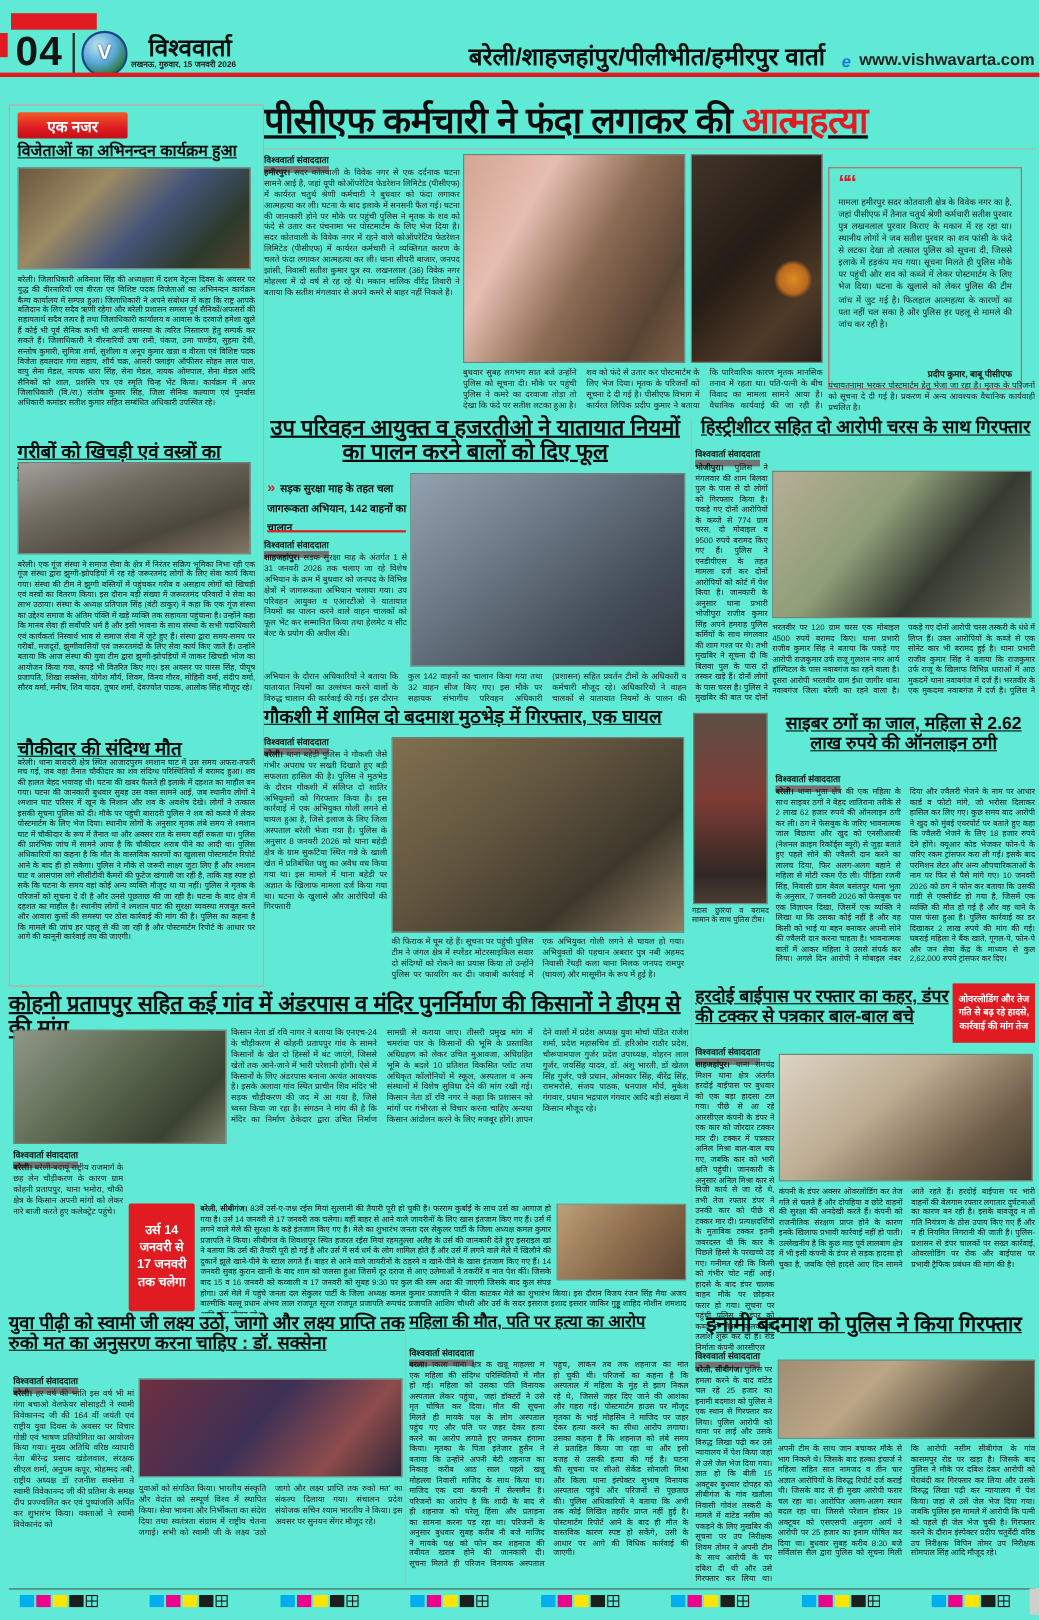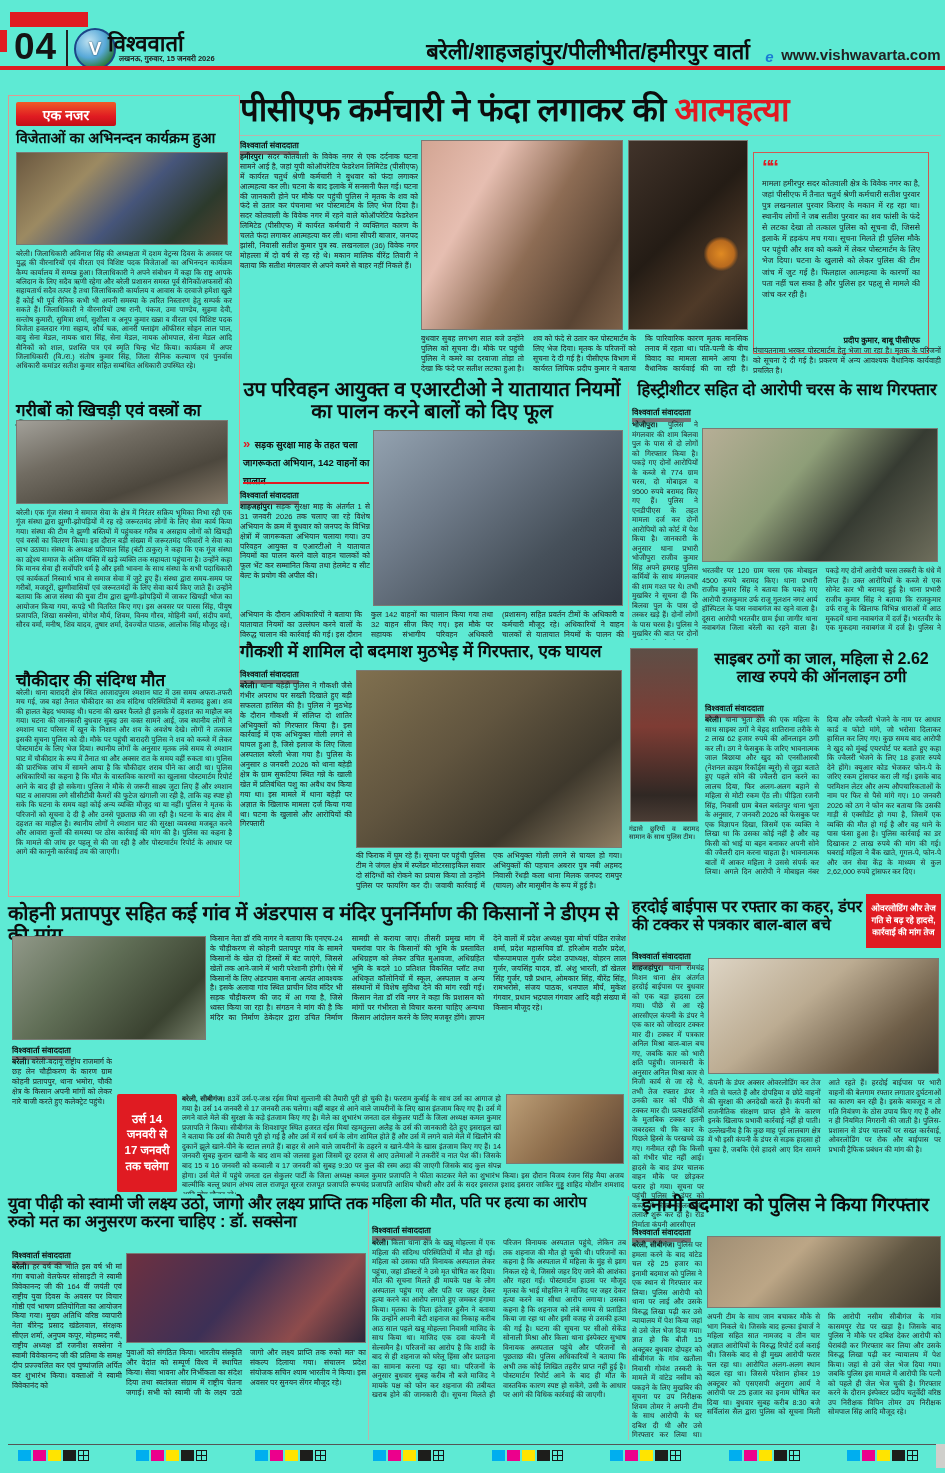--- a/index.html
+++ b/index.html
@@ -1,25 +1,25 @@
 <!DOCTYPE html>
 <html lang="hi"><head>
 <meta charset="utf-8">
 <style>
   html,body{margin:0;padding:0;background:#e9e7e2;}
   .page{position:relative;width:945px;height:1473px;background:#5eead4;margin:0 auto;overflow:hidden;
         font-family:"Liberation Sans","DejaVu Sans",sans-serif;color:#1b1b1b;}
   .abs{position:absolute;}
-  .hed{font-weight:bold;color:#0d0d0d;line-height:1.12;}
+  .hed{font-weight:bold;color:#0d0d0d;line-height:1.12;text-decoration:underline;}
   .red{color:#e01b22;}
   .body{font-size:7.5px;line-height:1.32;text-align:justify;color:#222;overflow:hidden;}
   .body .dl{font-weight:bold;color:#111;}
   .cols2{column-count:2;column-gap:8px;}
   .cols3{column-count:3;column-gap:9px;}
-  .byline{font-size:8px;font-weight:bold;color:#111;border-bottom:4px solid #737373;display:inline-block;padding-bottom:1px;}
+  .byline{font-size:8px;font-weight:bold;color:#111;border-bottom:6px solid #737373;display:inline-block;padding-bottom:1px;}
   .photo{border:1px solid #7a7a74;box-sizing:border-box;}
   .rule{background:#b9b4ac;}
   .redrule{background:#e01b22;}
   
   .pagenum{font-size:37px;font-weight:bold;color:#141414;letter-spacing:1px;}
   .logo{width:38px;height:38px;border-radius:50%;border:2px solid #1c4587;
         background:radial-gradient(circle at 35% 30%,#bfe3f2 0%,#57a8d8 45%,#2e7d46 75%,#1b5e20 100%);
         display:flex;align-items:center;justify-content:center;}
   .logo span{color:#fff;font-weight:bold;font-size:19px;text-shadow:0 0 2px #134;}
   .papername{font-size:22px;font-weight:bold;color:#0d0d0d;}
@@ -84,21 +84,21 @@
 
 <div class="page">
 
   <div class="abs redrule" style="left:0;top:30px;width:7px;height:22px;"></div>
   <div class="abs redrule" style="left:10px;top:12px;width:78px;height:15px;"></div>
   <div class="abs pagenum" style="left:14px;top:26px;">04</div>
   <div class="abs" style="left:66px;top:30px;width:2px;height:38px;background:#222;"></div>
   <div class="abs logo" style="left:74px;top:28px;">
       <span>V</span>
     </div>
-  <div class="abs papername" style="left:108px;top:27px;">विश्ववार्ता</div>
+  <div class="abs papername" style="left:135px;top:27px;">विश्ववार्ता</div>
   <div class="abs editionline" style="left:119px;top:53px;width:160px;">
     <span>लखनऊ,</span>
     <span>गुरुवार, 15 जनवरी 2026</span>
   </div>
   <div class="abs regionline" style="left:300px;top:35px;width:450px;text-align:right;">बरेली/शाहजहांपुर/पीलीभीत/हमीरपुर वार्ता</div>
   <div class="abs website" style="left:762px;top:46px;">
     <span class="eicon"></span>
     <span>www.vishwavarta.com</span>
   </div>
   <div class="abs redrule" style="left:0;top:66px;width:945px;height:4px;"></div>
@@ -131,21 +131,21 @@
   <div class="abs hed sidehed2" style="left:16px;top:401px;width:216px;">गरीबों को खिचड़ी एवं वस्त्रों का वितरण किया</div>
   <div class="abs photo ph-khichdi" style="left:16px;top:420px;width:212px;height:84px;"></div>
   <div class="abs sidebody" style="left:16px;top:508px;width:216px;height:160px;">
     <span class="dl">बरेली।</span> <span>एक गूंज संस्था ने समाज सेवा के क्षेत्र में निरंतर सक्रिय भूमिका निभा रही एक गूंज संस्था द्वारा झुग्गी-झोपड़ियों में रह रहे जरूरतमंद लोगों के लिए सेवा कार्य किया गया। संस्था की टीम ने झुग्गी बस्तियों में पहुंचकर गरीब व असहाय लोगों को खिचड़ी एवं वस्त्रों का वितरण किया। इस दौरान बड़ी संख्या में जरूरतमंद परिवारों ने सेवा का लाभ उठाया। संस्था के अध्यक्ष प्रतिपाल सिंह (बंटी ठाकुर) ने कहा कि एक गूंज संस्था का उद्देश्य समाज के अंतिम पंक्ति में खड़े व्यक्ति तक सहायता पहुंचाना है। उन्होंने कहा कि मानव सेवा ही सर्वोपरि धर्म है और इसी भावना के साथ संस्था के सभी पदाधिकारी एवं कार्यकर्ता निस्वार्थ भाव से समाज सेवा में जुटे हुए हैं। संस्था द्वारा समय-समय पर गरीबों, मजदूरों, झुग्गीवासियों एवं जरूरतमंदों के लिए सेवा कार्य किए जाते हैं। उन्होंने बताया कि आज संस्था की युवा टीम द्वारा झुग्गी-झोपड़ियों में जाकर खिचड़ी भोज का आयोजन किया गया, कपड़े भी वितरित किए गए। इस अवसर पर पारस सिंह, पीयूष प्रजापति, शिखा सक्सेना, योगेश मौर्य, शिवम, विनय गौरव, मोहिनी वर्मा, संदीप वर्मा, सौरव वर्मा, मनीष, शिव यादव, तुषार शर्मा, देवज्योत पाठक, आलोक सिंह मौजूद रहे।</span>
   </div>
   <div class="abs hed sidehed2" style="left:16px;top:671px;width:216px;">चौकीदार की संदिग्ध मौत</div>
   <div class="abs sidebody" style="left:16px;top:688px;width:216px;height:200px;">
     <span class="dl">बरेली।</span> <span>थाना बारादरी क्षेत्र स्थित आजादपुरम श्मशान घाट में उस समय अफरा-तफरी मच गई, जब वहां तैनात चौकीदार का शव संदिग्ध परिस्थितियों में बरामद हुआ। शव की हालत बेहद भयावह थी। घटना की खबर फैलते ही इलाके में दहशत का माहौल बन गया। घटना की जानकारी बुधवार सुबह उस वक्त सामने आई, जब स्थानीय लोगों ने श्मशान घाट परिसर में खून के निशान और शव के अवशेष देखे। लोगों ने तत्काल इसकी सूचना पुलिस को दी। मौके पर पहुंची बारादरी पुलिस ने शव को कब्जे में लेकर पोस्टमार्टम के लिए भेज दिया। स्थानीय लोगों के अनुसार मृतक लंबे समय से श्मशान घाट में चौकीदार के रूप में तैनात था और अक्सर रात के समय वहीं रुकता था। पुलिस की प्रारंभिक जांच में सामने आया है कि चौकीदार शराब पीने का आदी था। पुलिस अधिकारियों का कहना है कि मौत के वास्तविक कारणों का खुलासा पोस्टमार्टम रिपोर्ट आने के बाद ही हो सकेगा। पुलिस ने मौके से जरूरी साक्ष्य जुटा लिए हैं और श्मशान घाट व आसपास लगे सीसीटीवी कैमरों की फुटेज खंगाली जा रही है, ताकि वह स्पष्ट हो सके कि घटना के समय वहां कोई अन्य व्यक्ति मौजूद था या नहीं। पुलिस ने मृतक के परिजनों को सूचना दे दी है और उनसे पूछताछ की जा रही है। घटना के बाद क्षेत्र में दहशत का माहौल है। स्थानीय लोगों ने श्मशान घाट की सुरक्षा व्यवस्था मजबूत करने और आवारा कुत्तों की समस्या पर ठोस कार्रवाई की मांग की है। पुलिस का कहना है कि मामले की जांच हर पहलू से की जा रही है और पोस्टमार्टम रिपोर्ट के आधार पर आगे की कानूनी कार्रवाई तय की जाएगी।</span>
   </div>
 
-  <div class="abs hed" style="left:240px;top:378px;width:384px;font-size:20px;text-align:center;">उप परिवहन आयुक्त व एआरटीओ ने यातायात नियमों का पालन करने बालों को दिए फूल</div>
+  <div class="abs hed" style="left:240px;top:378px;width:384px;font-size:20px;text-align:center;">उप परिवहन आयुक्त व हजरतीओ ने यातायात नियमों का पालन करने बालों को दिए फूल</div>
   <div class="abs" style="left:243px;top:434px;width:128px;">
     <span class="kickarrow"></span>
     <span class="kicker">सड़क सुरक्षा माह के तहत चला जागरूकता अभियान, 142 वाहनों का चालान</span>
   </div>
   <div class="abs redrule" style="left:243px;top:482px;width:126px;height:2px;"></div>
   <div class="abs byline" style="left:240px;top:489px;">विश्ववार्ता संवाददाता</div>
   <div class="abs body" style="left:240px;top:502px;width:130px;height:104px;">
     <span class="dl">शाहजहांपुर।</span> <span>सड़क सुरक्षा माह के अंतर्गत 1 से 31 जनवरी 2026 तक चलाए जा रहे विशेष अभियान के क्रम में बुधवार को जनपद के विभिन्न क्षेत्रों में जागरूकता अभियान चलाया गया। उप परिवहन आयुक्त व एआरटीओ ने यातायात नियमों का पालन करने वाले वाहन चालकों को फूल भेंट कर सम्मानित किया तथा हेलमेट व सीट बेल्ट के प्रयोग की अपील की।</span>
   </div>
   <div class="abs photo ph-transport" style="left:373px;top:430px;width:250px;height:176px;"></div>
@@ -207,21 +207,21 @@
   <div class="abs body" style="left:12px;top:1262px;width:110px;height:178px;">
     <span class="dl">बरेली।</span> <span>हर वर्ष की भांति इस वर्ष भी मां गंगा बचाओ वेलफेयर सोसाइटी ने स्वामी विवेकानन्द जी की 164 वीं जयंती एवं राष्ट्रीय युवा दिवस के अवसर पर विचार गोष्ठी एवं भाषण प्रतियोगिता का आयोजन किया गया। मुख्य अतिथि वरिष्ठ व्यापारी नेता बीरेन्द्र प्रसाद खंडेलवाल, संरक्षक सीएल शर्मा, अनुपम कपूर, मोहम्मद नबी, राष्ट्रीय अध्यक्ष डॉ रजनीश सक्सेना ने स्वामी विवेकानन्द जी की प्रतिमा के समक्ष दीप प्रज्ज्वलित कर एवं पुष्पांजलि अर्पित कर शुभारंभ किया। वक्ताओं ने स्वामी विवेकानंद को</span>
   </div>
   <div class="abs photo ph-yuva" style="left:126px;top:1253px;width:240px;height:90px;"></div>
   <div class="abs body cols2" style="left:126px;top:1348px;width:240px;height:92px;">युवाओं को संगठित किया। भारतीय संस्कृति और वेदांत को सम्पूर्ण विश्व में स्थापित किया। सेवा भावना और निर्भीकता का संदेश दिया तथा स्वतंत्रता संग्राम में राष्ट्रीय चेतना जगाई। सभी को स्वामी जी के लक्ष्य 'उठो जागो और लक्ष्य प्राप्ति तक रुको मत' का संकल्प दिलाया गया। संचालन प्रदेश संयोजक सचिन श्याम भारतीय ने किया। इस अवसर पर सुनयन सेंगर मौजूद रहे।</div>
 
   <div class="abs rule" style="left:368px;top:1196px;width:1px;height:244px;"></div>
 
   <div class="abs hed" style="left:372px;top:1194px;width:254px;font-size:15px;">महिला की मौत, पति पर हत्या का आरोप</div>
   <div class="abs byline" style="left:372px;top:1224px;">विश्ववार्ता संवाददाता</div>
-  <div class="abs body cols2" style="left:372px;top:1238px;width:254px;height:202px;font-size:7.2px;">
+  <div class="abs body cols2" style="left:372px;top:1238px;width:254px;height:202px;font-size:7.2px;font-family:Liberation Mono, monospace;">
     <span class="dl">बरेली।</span> <span>किला थाना क्षेत्र के खन्नू मोहल्ला में एक महिला की संदिग्ध परिस्थितियों में मौत हो गई। महिला को उसका पति विनायक अस्पताल लेकर पहुंचा, जहां डॉक्टरों ने उसे मृत घोषित कर दिया। मौत की सूचना मिलते ही मायके पक्ष के लोग अस्पताल पहुंच गए और पति पर जहर देकर हत्या करने का आरोप लगाते हुए जमकर हंगामा किया। मृतका के पिता इंतेजार हुसैन ने बताया कि उन्होंने अपनी बेटी शहनाज का निकाह करीब आठ साल पहले खन्नू मोहल्ला निवासी माजिद के साथ किया था। माजिद एक दवा कंपनी में सेल्समैन है। परिजनों का आरोप है कि शादी के बाद से ही शहनाज को घरेलू हिंसा और प्रताड़ना का सामना करना पड़ रहा था। परिजनों के अनुसार बुधवार सुबह करीब नौ बजे माजिद ने मायके पक्ष को फोन कर शहनाज की तबीयत खराब होने की जानकारी दी। सूचना मिलते ही परिजन विनायक अस्पताल पहुंचे, लेकिन तब तक शहनाज की मौत हो चुकी थी। परिजनों का कहना है कि अस्पताल में महिला के मुंह से झाग निकल रहे थे, जिससे जहर दिए जाने की आशंका और गहरा गई। पोस्टमार्टम हाउस पर मौजूद मृतका के भाई मोहसिन ने माजिद पर जहर देकर हत्या करने का सीधा आरोप लगाया। उसका कहना है कि शहनाज को लंबे समय से प्रताड़ित किया जा रहा था और इसी वजह से उसकी हत्या की गई है। घटना की सूचना पर सीओ सेकेंड सोनाली मिश्रा और किला थाना इंस्पेक्टर सुभाष विनायक अस्पताल पहुंचे और परिजनों से पूछताछ की। पुलिस अधिकारियों ने बताया कि अभी तक कोई लिखित तहरीर प्राप्त नहीं हुई है। पोस्टमार्टम रिपोर्ट आने के बाद ही मौत के वास्तविक कारण स्पष्ट हो सकेंगे, उसी के आधार पर आगे की विधिक कार्रवाई की जाएगी।</span>
   </div>
 
   <div class="abs rule" style="left:628px;top:1196px;width:1px;height:244px;"></div>
 
   <div class="abs hed" style="left:630px;top:1194px;width:311px;font-size:19px;text-align:center;">इनामी बदमाश को पुलिस ने किया गिरफ्तार</div>
   <div class="abs byline" style="left:632px;top:1226px;">विश्ववार्ता संवाददाता</div>
   <div class="abs body" style="left:632px;top:1240px;width:70px;height:200px;font-size:7.2px;">
     <span class="dl">बरेली, सीबीगंज।</span> <span>पुलिस पर हमला करने के बाद वांटेड चल रहे 25 हजार का इनामी बदमाश को पुलिस ने एक स्थान से गिरफ्तार कर लिया। पुलिस आरोपी को थाना पर लाई और उसके विरुद्ध लिखा पढ़ी कर उसे न्यायालय में पेश किया जहां से उसे जेल भेज दिया गया। ज्ञात हो कि बीती 15 अक्टूबर बुधवार दोपहर को सीबीगंज के गांव खतौला निवासी गोवंश तस्करी के मामले में वांटेड नसीम को पकड़ने के लिए मुखबिर की सूचना पर उप निरीक्षक शिवम तोमर ने अपनी टीम के साथ आरोपी के घर दबिश दी थी और उसे गिरफ्तार कर लिया था। इसी दौरान आरोपी के परिजनों ने पुलिस पर हमला कर दिया था और आरोपी को छुड़ा लिया था। अपने आप को घिरता देख उपनिरीक्षक शिवम तोमर</span>
   </div>

